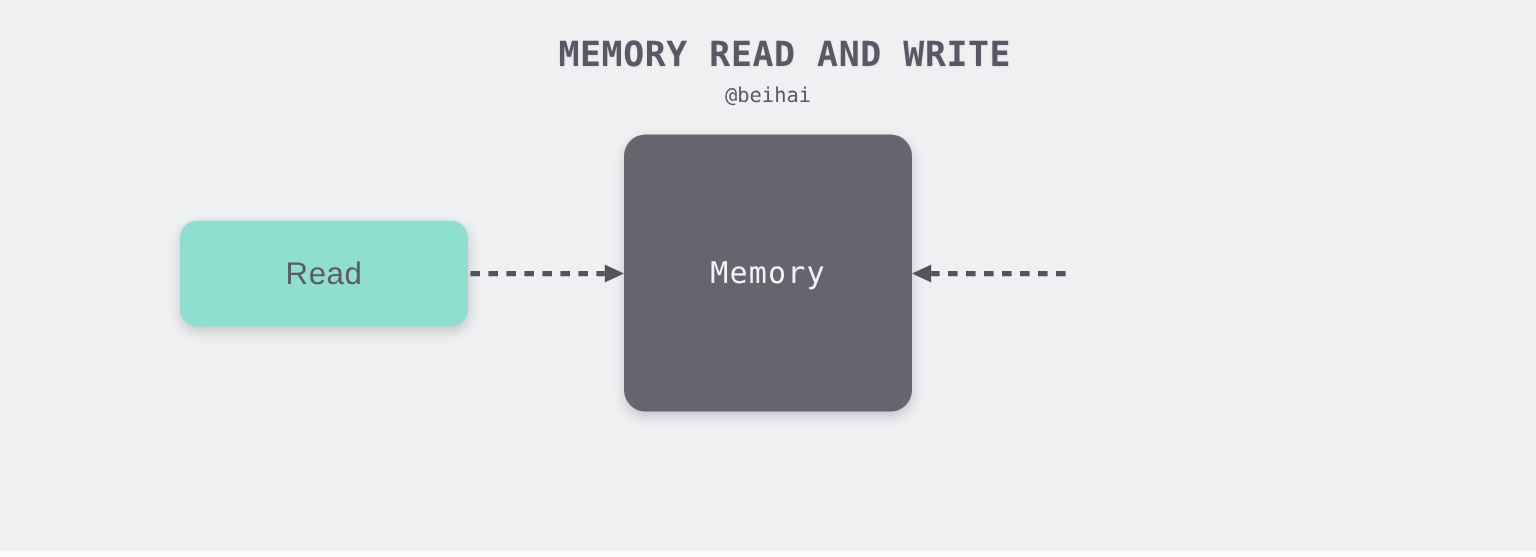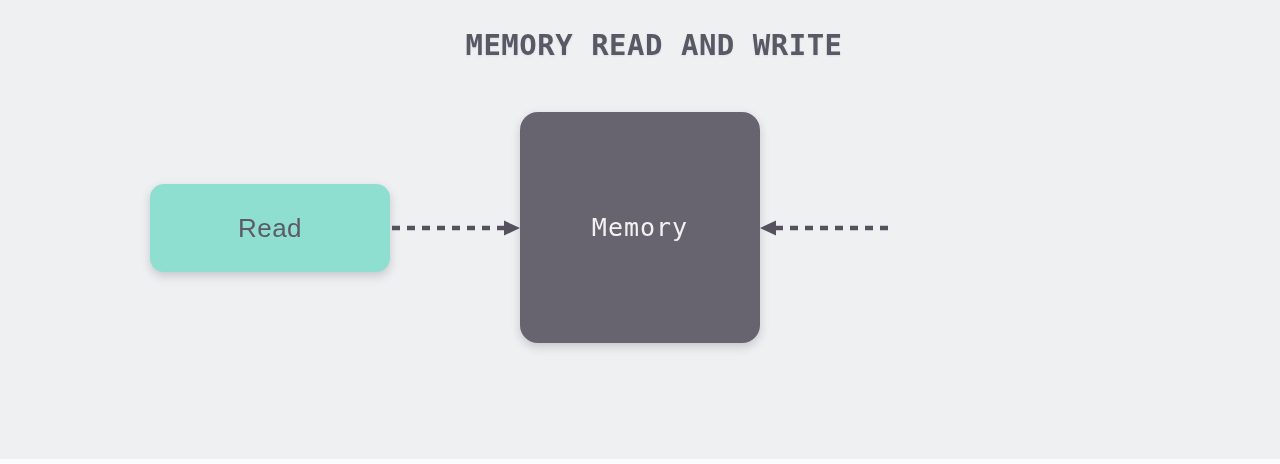--- a/index.html
+++ b/index.html
@@ -92,20 +92,21 @@
     background: #fbfcfd;
   }
 </style>
 </head>
 <body>
 
 <div class="canvas">
 
   <div class="header">
     <div class="title">MEMORY READ AND WRITE</div>
+    <div class="subtitle">@beihai</div>
   </div>
 
   <div class="node node-mint node-read">
     <span class="label-sans">Read</span>
   </div>
 
   <div class="node node-dark">
     <span class="label-mono">Memory</span>
   </div>
 

